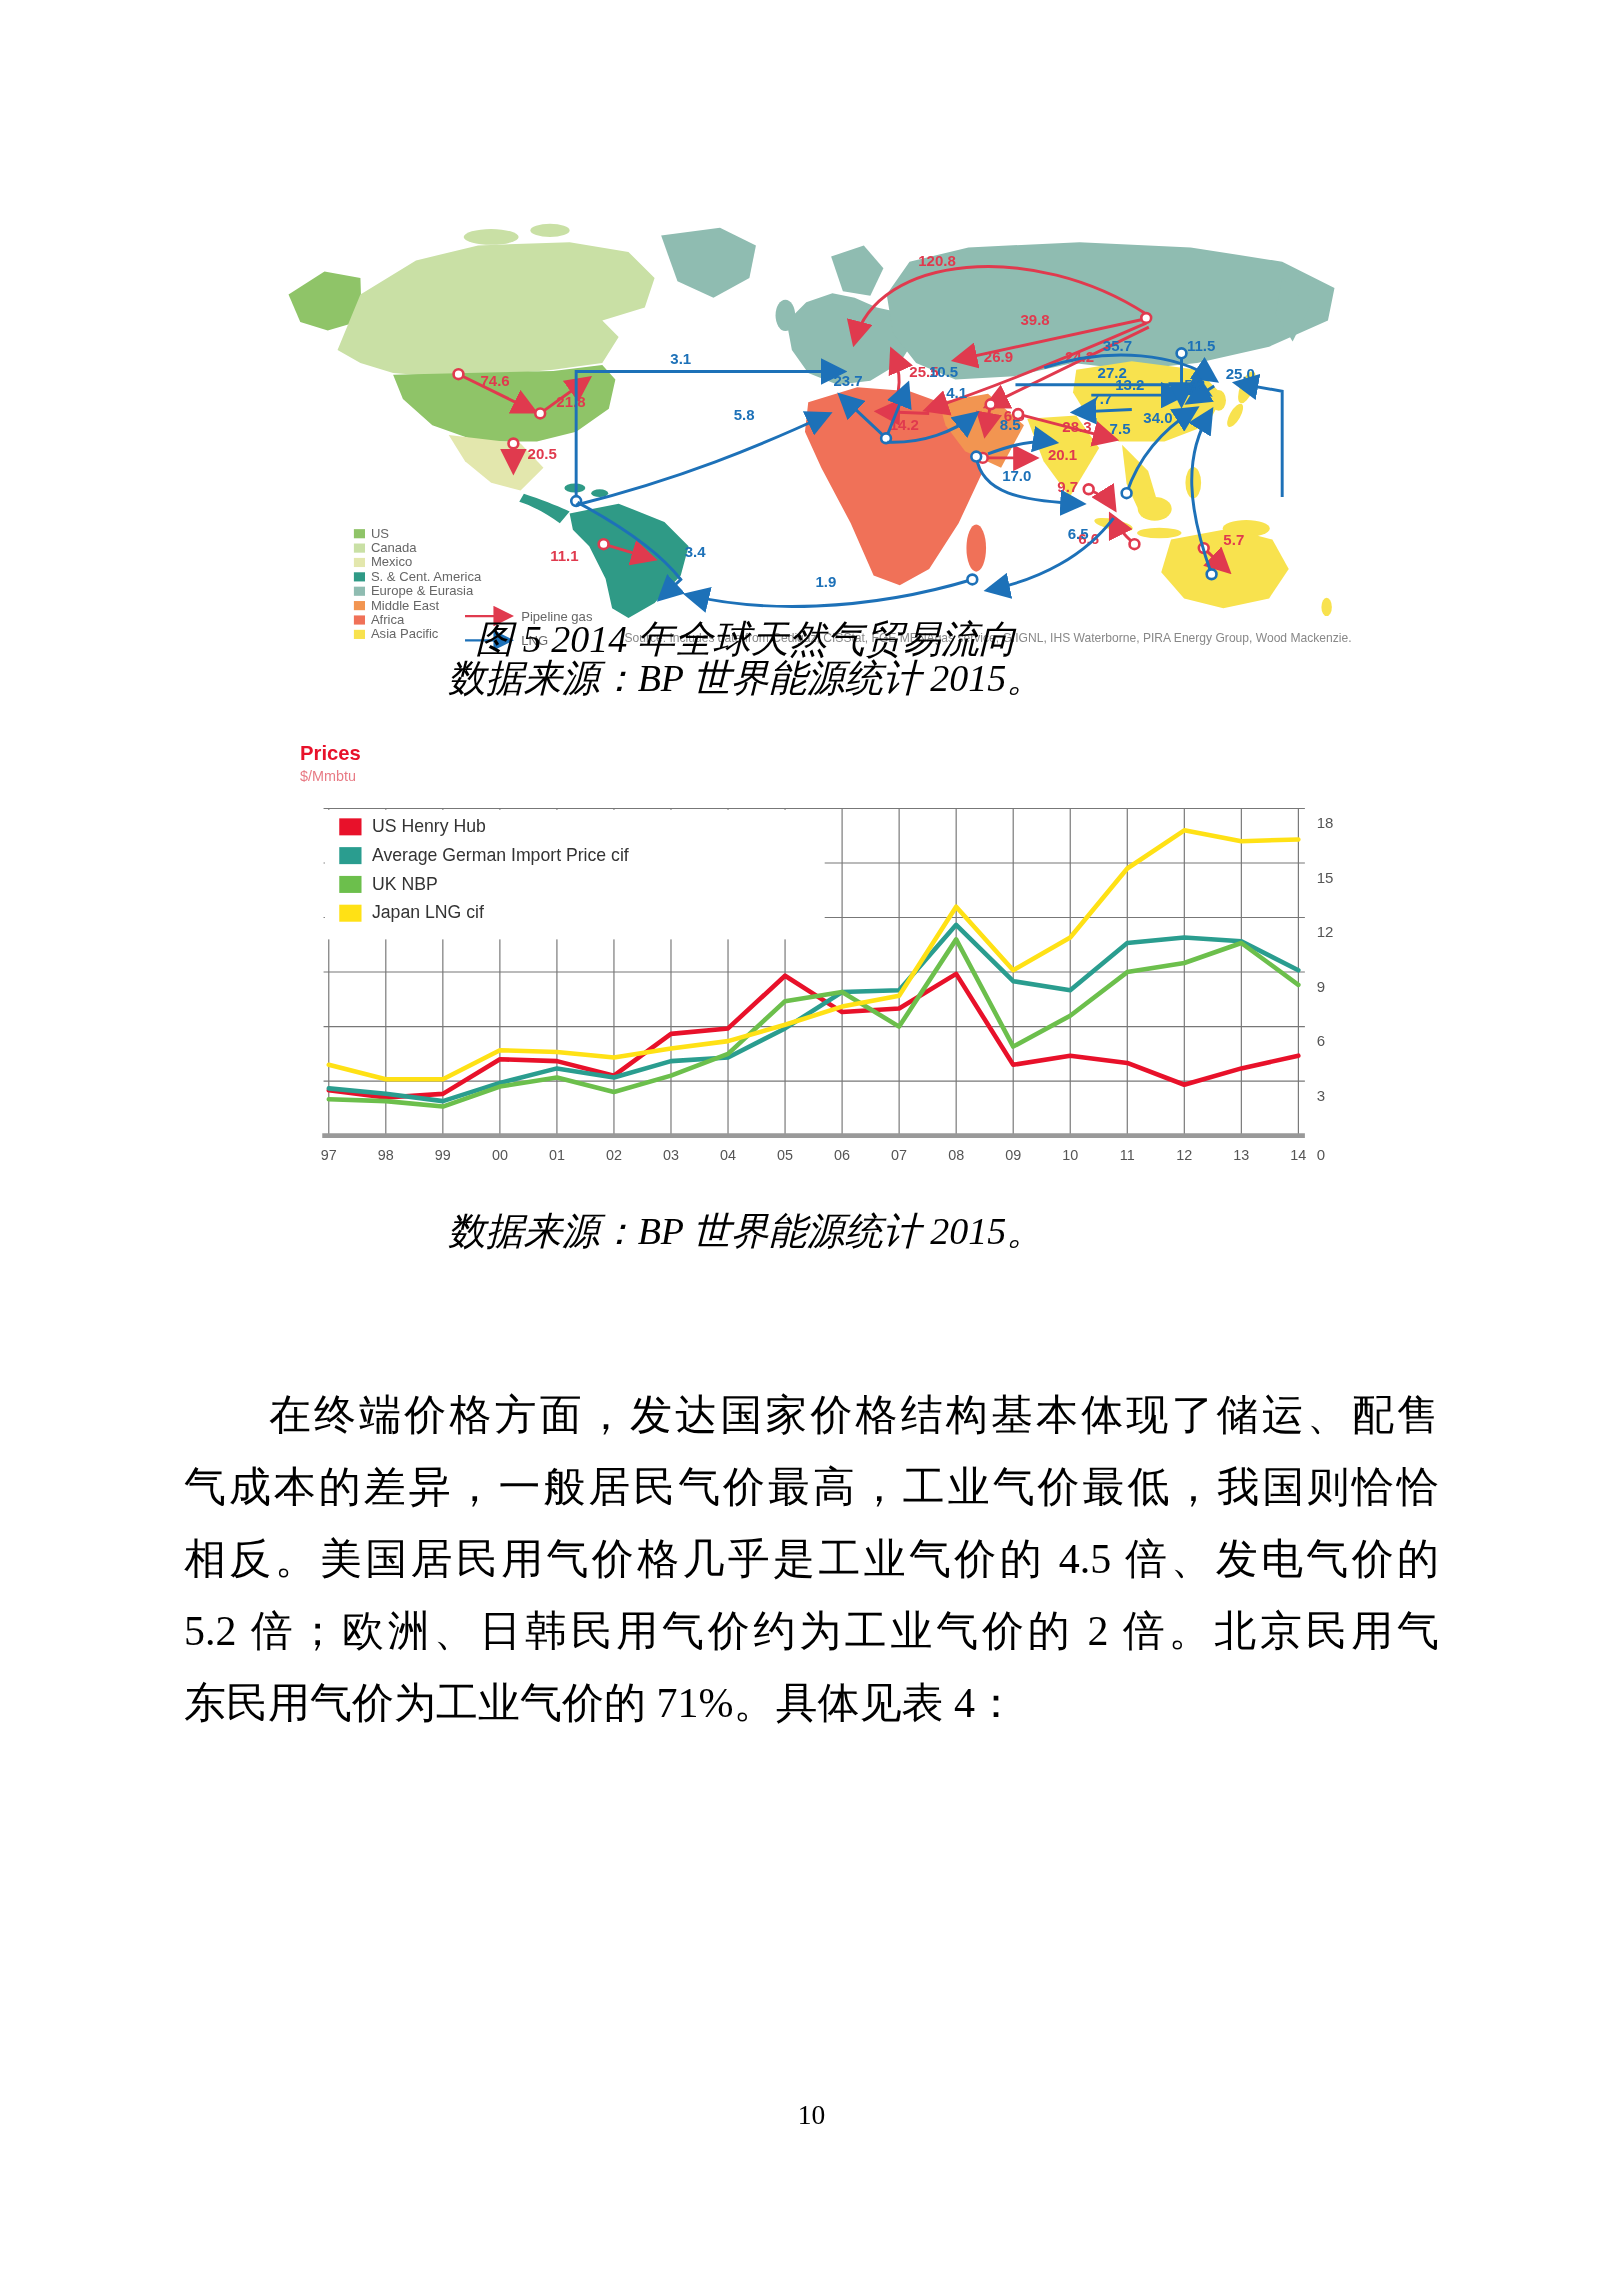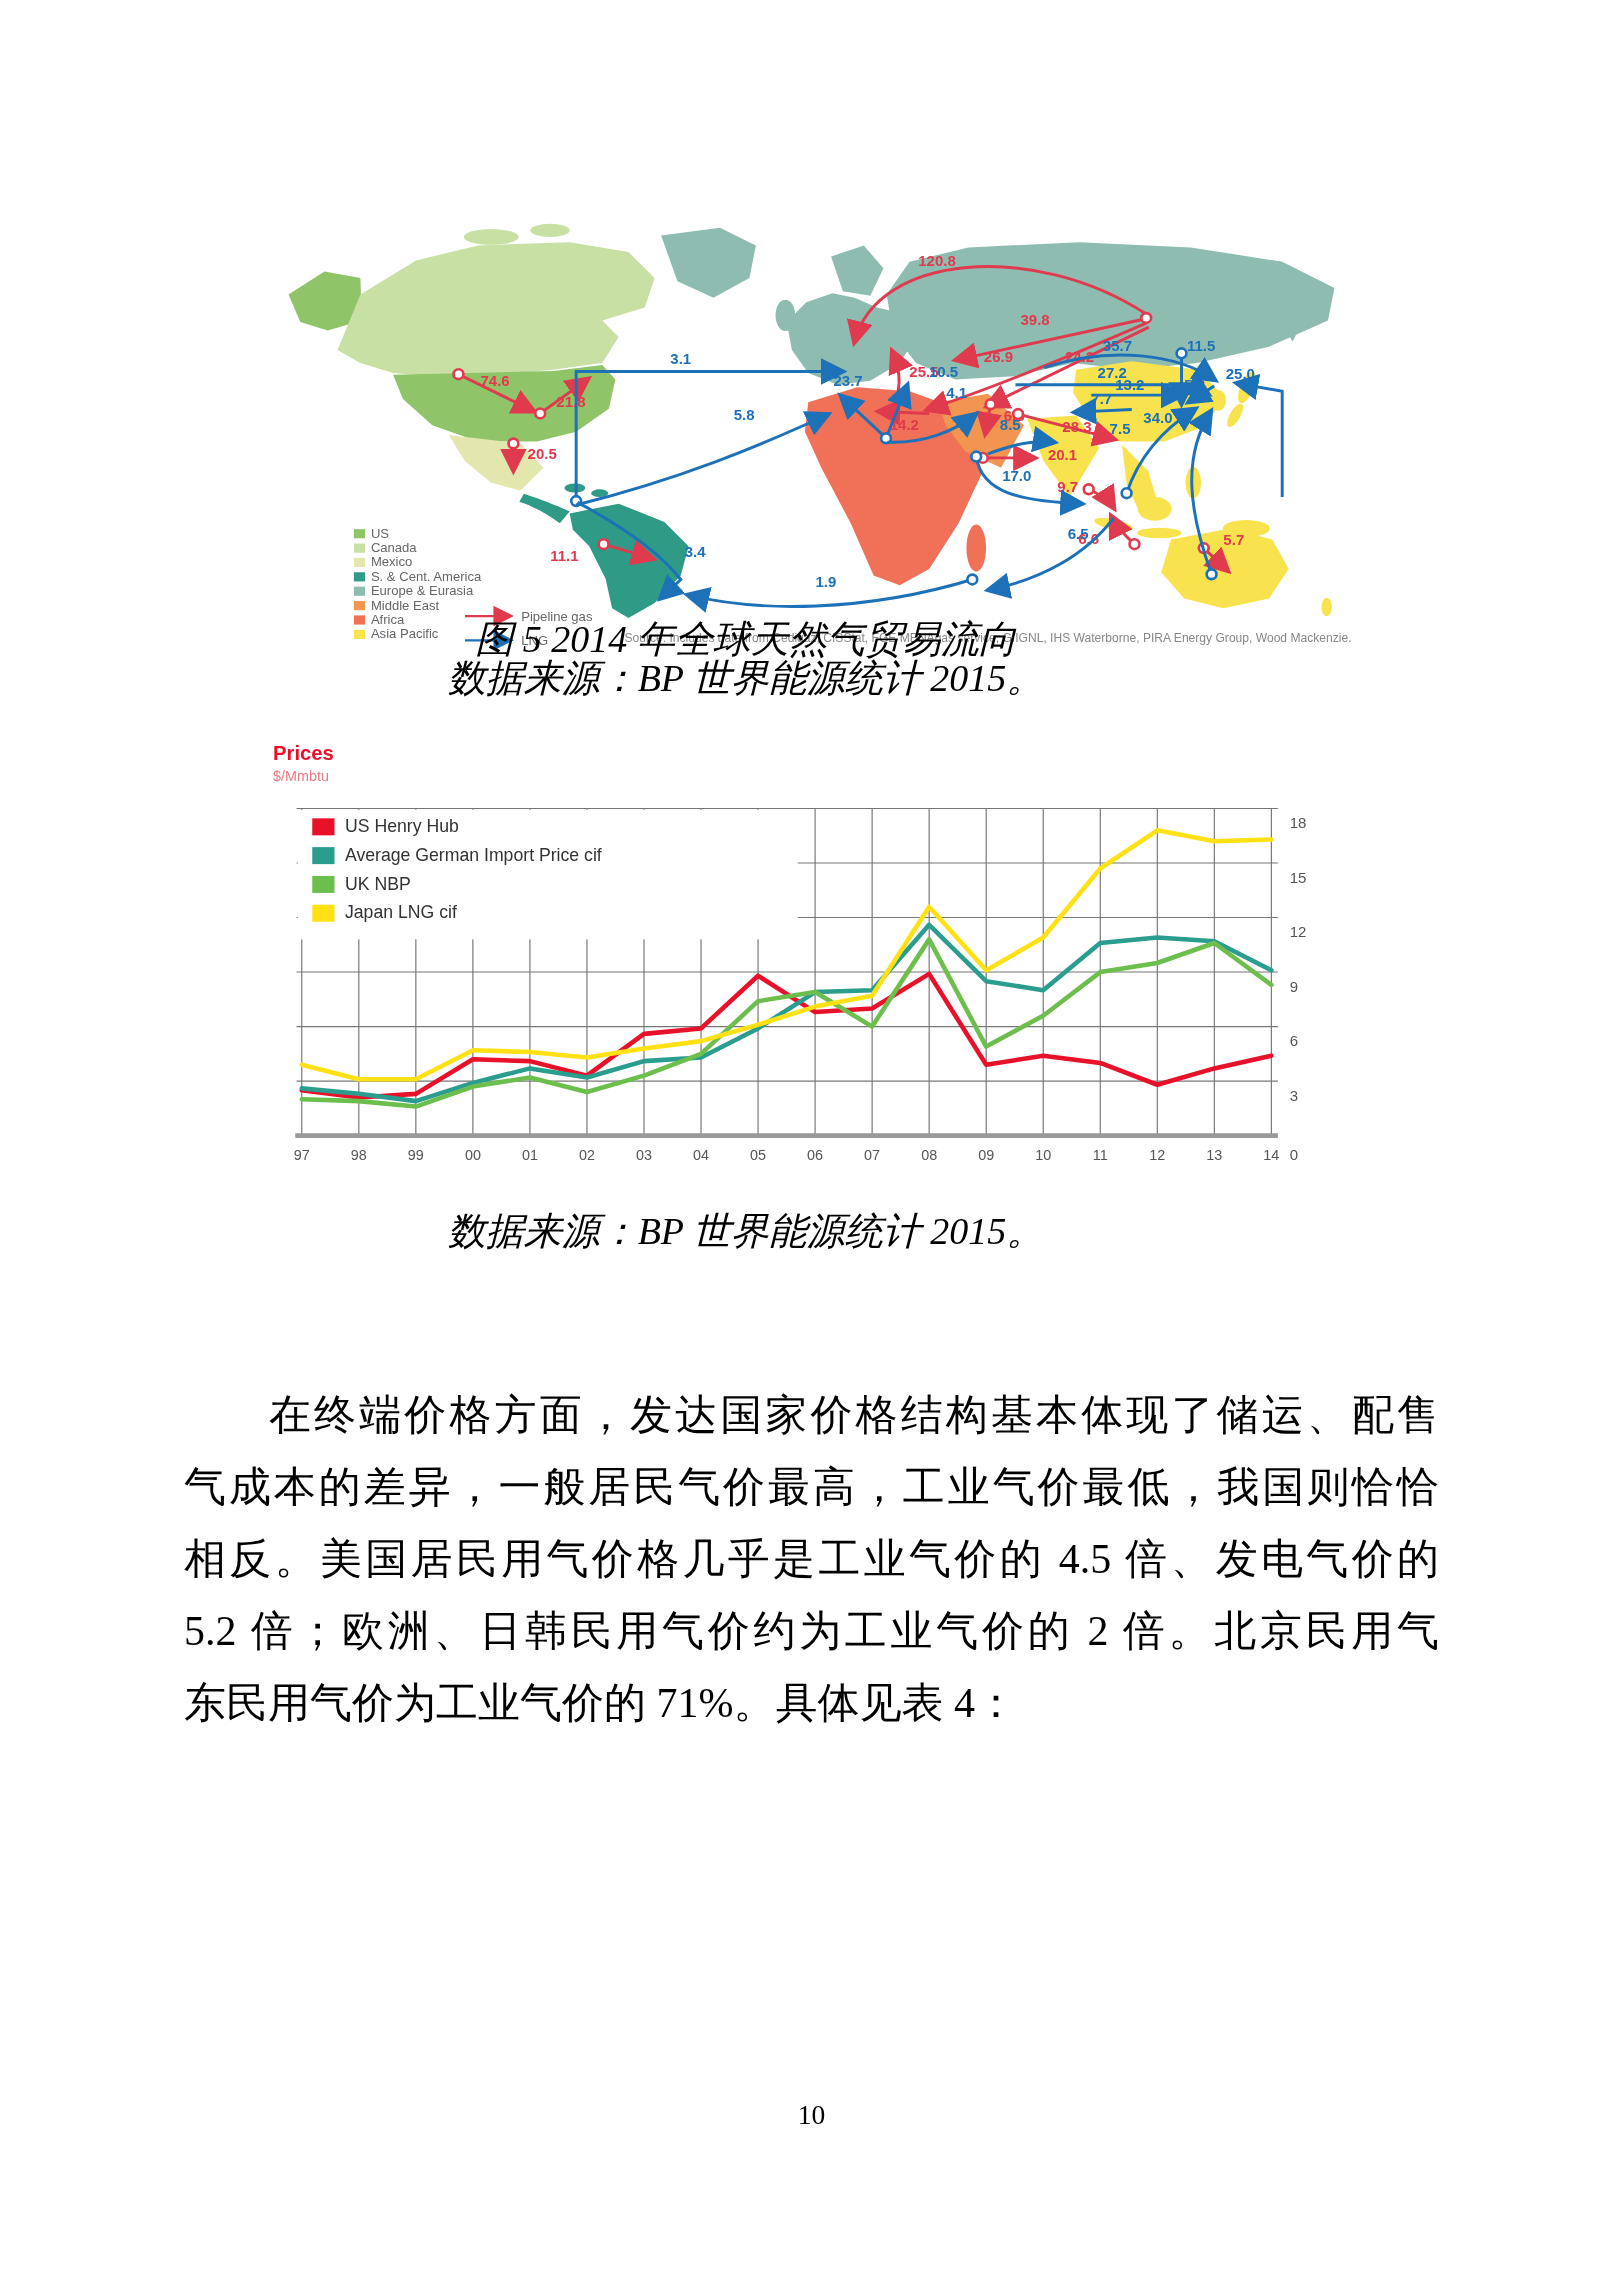--- a/index.html
+++ b/index.html
@@ -181,21 +181,21 @@
           <text x="554" y="652" fill="#888" font-size="18.5">Source: Includes data from Cedigaz, CISStat, FGE MENAgas service, GIIGNL, IHS Waterborne, PIRA Energy Group, Wood Mackenzie.</text>
         </g>
     </svg>
   </div>
 
   <div class="abs caption-block" style="top:620px;">
     <div class="caption-line">图 5 2014 年全球天然气贸易流向</div>
     <div class="caption-line">数据来源：BP 世界能源统计 2015。</div>
   </div>
 
-  <div class="abs" style="left:256px;top:730px;width:1086px;height:458px;">
+  <div class="abs" style="left:283px;top:730px;width:1086px;height:458px;">
     <svg id="chart-svg" width="1086" height="458" viewBox="0 0 1660 700">
         <line x1="70" y1="120" x2="70" y2="620" stroke="#666" stroke-width="1.6"></line>
         <line x1="157.1764705882353" y1="120" x2="157.1764705882353" y2="620" stroke="#666" stroke-width="1.6"></line>
         <line x1="244.35294117647058" y1="120" x2="244.35294117647058" y2="620" stroke="#666" stroke-width="1.6"></line>
         <line x1="331.52941176470586" y1="120" x2="331.52941176470586" y2="620" stroke="#666" stroke-width="1.6"></line>
         <line x1="418.70588235294116" y1="120" x2="418.70588235294116" y2="620" stroke="#666" stroke-width="1.6"></line>
         <line x1="505.88235294117646" y1="120" x2="505.88235294117646" y2="620" stroke="#666" stroke-width="1.6"></line>
         <line x1="593.0588235294117" y1="120" x2="593.0588235294117" y2="620" stroke="#666" stroke-width="1.6"></line>
         <line x1="680.2352941176471" y1="120" x2="680.2352941176471" y2="620" stroke="#666" stroke-width="1.6"></line>
         <line x1="767.4117647058823" y1="120" x2="767.4117647058823" y2="620" stroke="#666" stroke-width="1.6"></line>

